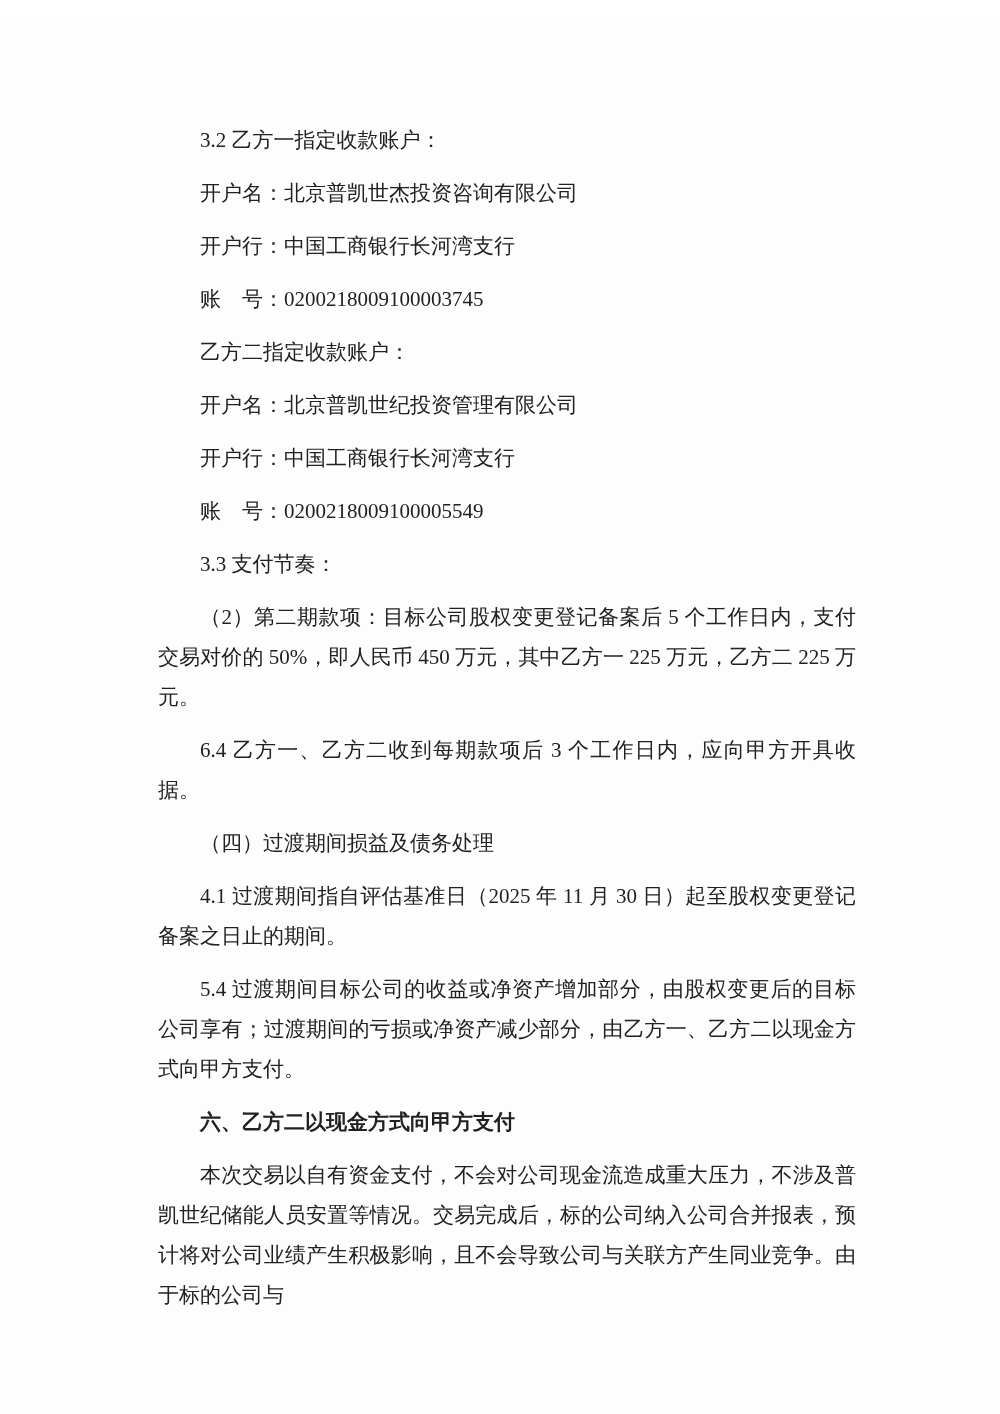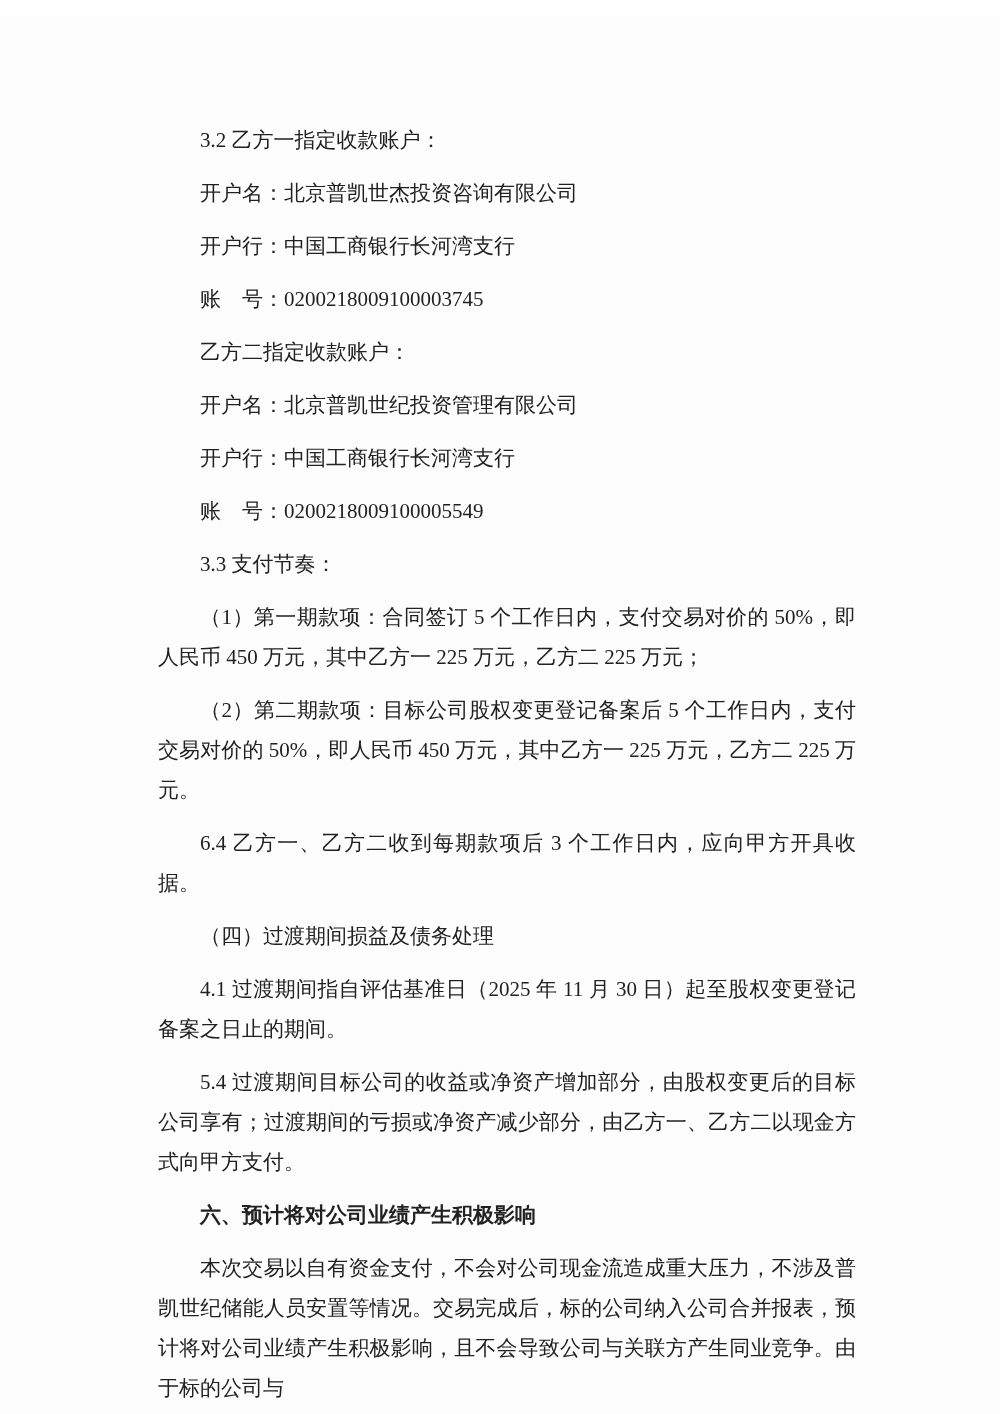--- a/index.html
+++ b/index.html
@@ -40,22 +40,21 @@
   <div class="doc">
     <p>3.2 乙方一指定收款账户：</p>
     <p>开户名：北京普凯世杰投资咨询有限公司</p>
     <p>开户行：中国工商银行长河湾支行</p>
     <p>账　号：0200218009100003745</p>
     <p>乙方二指定收款账户：</p>
     <p>开户名：北京普凯世纪投资管理有限公司</p>
     <p>开户行：中国工商银行长河湾支行</p>
     <p>账　号：0200218009100005549</p>
     <p>3.3 支付节奏：</p>
-    <p>（1）第一期款项：合同签订 5 个工作日内，支付交易对价的 50%，即人民币 450 万元，其中乙方一 225 万元，乙方二 225 万元；</p>
     <p>（2）第二期款项：目标公司股权变更登记备案后 5 个工作日内，支付交易对价的 50%，即人民币 450 万元，其中乙方一 225 万元，乙方二 225 万元。</p>
     <p>6.4 乙方一、乙方二收到每期款项后 3 个工作日内，应向甲方开具收据。</p>
     <p>（四）过渡期间损益及债务处理</p>
     <p>4.1 过渡期间指自评估基准日（2025 年 11 月 30 日）起至股权变更登记备案之日止的期间。</p>
     <p>5.4 过渡期间目标公司的收益或净资产增加部分，由股权变更后的目标公司享有；过渡期间的亏损或净资产减少部分，由乙方一、乙方二以现金方式向甲方支付。</p>
-    <p class="heading">六、预计将对公司业绩产生积极影响</p>
+    <p class="heading">六、乙方二以现金方式向甲方支付</p>
     <p>本次交易以自有资金支付，不会对公司现金流造成重大压力，不涉及普凯世纪储能人员安置等情况。交易完成后，标的公司纳入公司合并报表，预计将对公司业绩产生积极影响，且不会导致公司与关联方产生同业竞争。由于标的公司与</p>
   </div>
 </div>
 
 </body></html>

